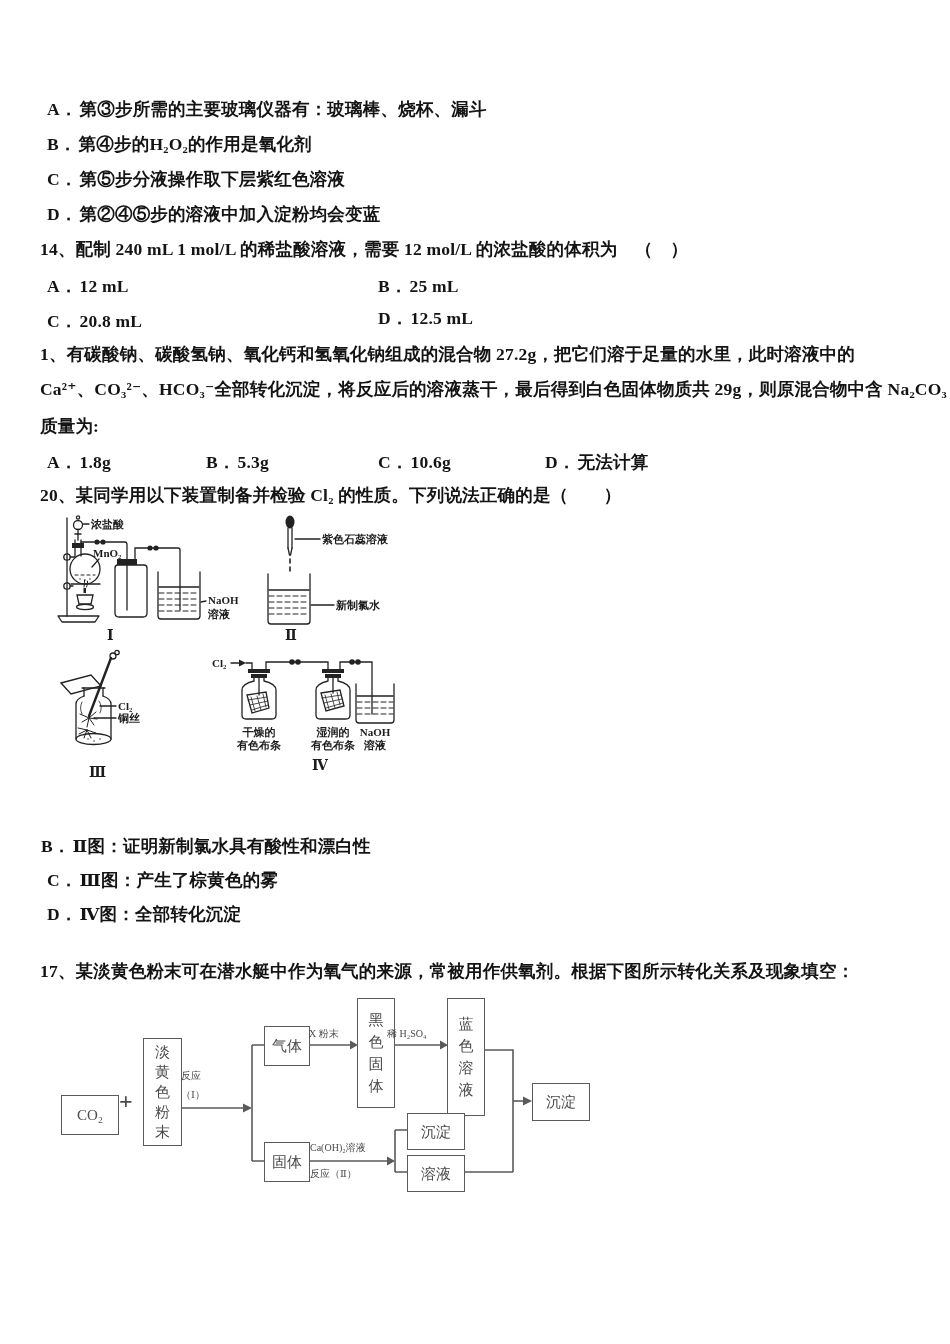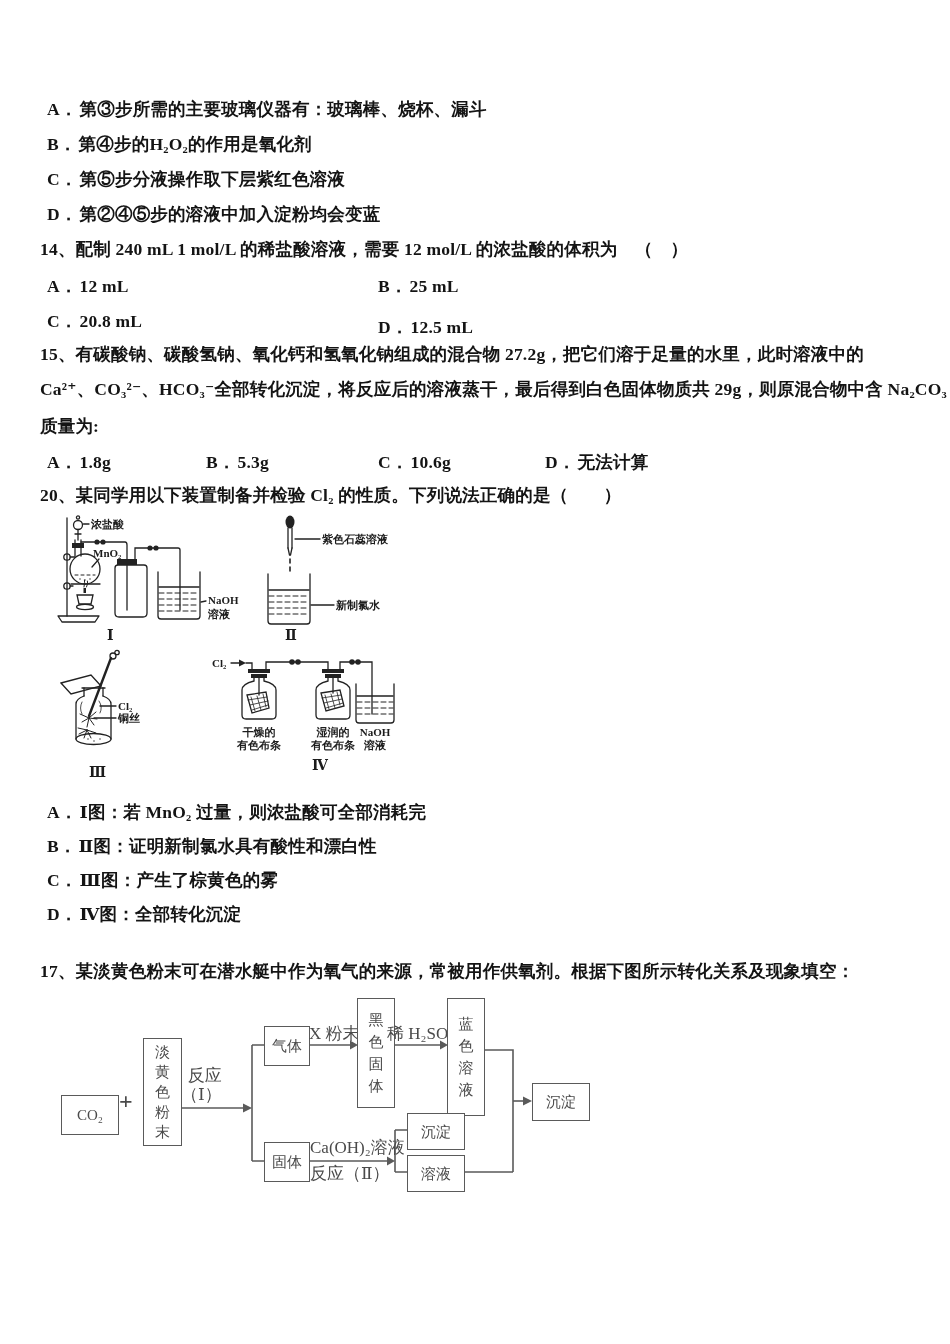--- a/index.html
+++ b/index.html
@@ -9,40 +9,40 @@
   .t .lbl{margin-right:2px;}
   svg.diag{position:absolute;}
   svg.diag text{font-family:"Liberation Serif","DejaVu Serif",serif;fill:#1c1c1c;font-size:11px;font-weight:600;}
   svg.diag text.cap{font-size:14px;font-weight:700;}
   .fc{position:absolute;left:55px;top:996px;width:560px;height:225px;color:#4a4a4a;
       font-family:"Liberation Serif","DejaVu Serif",serif;}
   .fcsvg{position:absolute;left:0;top:0;}
   .fcbox{position:absolute;border:1.6px solid #5a5a5a;background:#fff;display:flex;align-items:center;
          justify-content:center;font-size:15px;text-align:center;white-space:pre-line;line-height:20px;}
   .fcbox.v4{line-height:22px;}
-  .fclabel{position:absolute;font-size:17px;white-space:pre-line;line-height:19px;text-align:right;}
+  .fclabel{position:absolute;font-size:10px;white-space:pre-line;line-height:19px;text-align:left;}
   .fcplus{position:absolute;font-size:24px;font-weight:600;}
 </style>
 </head>
 <body>
 
 <div class="page">
 
   <div class="t" style="left:47px;top:97px"><span class="lbl">A．</span><span>第③步所需的主要玻璃仪器有：玻璃棒、烧杯、漏斗</span></div>
   <div class="t" style="left:47px;top:132px"><span class="lbl">B．</span><span>第④步的H₂O₂的作用是氧化剂</span></div>
   <div class="t" style="left:47px;top:167px"><span class="lbl">C．</span><span>第⑤步分液操作取下层紫红色溶液</span></div>
   <div class="t" style="left:47px;top:202px"><span class="lbl">D．</span><span>第②④⑤步的溶液中加入淀粉均会变蓝</span></div>
 
   <div class="t" style="left:40px;top:237px">14、配制 240 mL 1 mol/L 的稀盐酸溶液，需要 12 mol/L 的浓盐酸的体积为　（　）</div>
   <div class="t" style="left:47px;top:274px"><span class="lbl">A．</span><span>12 mL</span></div>
   <div class="t" style="left:378px;top:274px"><span class="lbl">B．</span><span>25 mL</span></div>
   <div class="t" style="left:47px;top:309px"><span class="lbl">C．</span><span>20.8 mL</span></div>
-  <div class="t" style="left:378px;top:315px"><span class="lbl">D．</span><span>12.5 mL</span></div>
-
-  <div class="t" style="left:40px;top:342px">15、有碳酸钠、碳酸氢钠、氧化钙和氢氧化钠组成的混合物 27.2g，把它们溶于足量的水里，此时溶液中的</div>
+  <div class="t" style="left:378px;top:306px"><span class="lbl">D．</span><span>12.5 mL</span></div>
+
+  <div class="t" style="left:40px;top:342px">1、有碳酸钠、碳酸氢钠、氧化钙和氢氧化钠组成的混合物 27.2g，把它们溶于足量的水里，此时溶液中的</div>
   <div class="t" style="left:40px;top:377px">Ca²⁺、CO₃²⁻、HCO₃⁻全部转化沉淀，将反应后的溶液蒸干，最后得到白色固体物质共 29g，则原混合物中含 Na₂CO₃ 的</div>
   <div class="t" style="left:40px;top:414px">质量为:</div>
   <div class="t" style="left:47px;top:450px"><span class="lbl">A．</span><span>1.8g</span></div>
   <div class="t" style="left:206px;top:450px"><span class="lbl">B．</span><span>5.3g</span></div>
   <div class="t" style="left:378px;top:450px"><span class="lbl">C．</span><span>10.6g</span></div>
   <div class="t" style="left:545px;top:450px"><span class="lbl">D．</span><span>无法计算</span></div>
 
   <div class="t" style="left:40px;top:483px">20、某同学用以下装置制备并检验 Cl₂ 的性质。下列说法正确的是（　　）</div>
 
   <svg class="diag" viewBox="0 0 190 132" style="left:55px;top:512px;width:190px;height:132px">
@@ -195,22 +195,21 @@
     <text x="2" y="19">Cl₂</text>
     <text x="49" y="88" text-anchor="middle">干燥的</text>
     <text x="49" y="101" text-anchor="middle">有色布条</text>
     <text x="123" y="88" text-anchor="middle">湿润的</text>
     <text x="123" y="101" text-anchor="middle">有色布条</text>
     <text x="165" y="88" text-anchor="middle">NaOH</text>
     <text x="165" y="101" text-anchor="middle">溶液</text>
     <text x="110" y="122" text-anchor="middle" class="cap">Ⅳ</text>
   </svg>
 
-  <div class="t" style="left:47px;top:800px"><span class="lbl">A．</span><span>Ⅰ图：若 MnO₂ 过量，则浓盐酸可全部消耗完</span></div>
-  <div class="t" style="left:47px;top:834px"><span class="lbl">B．</span><span>Ⅱ图：证明新制氯水具有酸性和漂白性</span></div>
+  <div class="t" style="left:41px;top:834px"><span class="lbl">B．</span><span>Ⅱ图：证明新制氯水具有酸性和漂白性</span></div>
   <div class="t" style="left:47px;top:868px"><span class="lbl">C．</span><span>Ⅲ图：产生了棕黄色的雾</span></div>
   <div class="t" style="left:47px;top:902px"><span class="lbl">D．</span><span>Ⅳ图：全部转化沉淀</span></div>
 
   <div class="t" style="left:40px;top:959px">17、某淡黄色粉末可在潜水艇中作为氧气的来源，常被用作供氧剂。根据下图所示转化关系及现象填空：</div>
 
   <div class="fc">
     <svg class="fcsvg" width="560" height="225" viewBox="0 0 560 225">
       <g stroke="#5a5a5a" stroke-width="1.6" fill="none">
         <path d="M125,112 H188"></path>
         <path d="M197,49 V165 M197,49 H209 M197,165 H209"></path>

